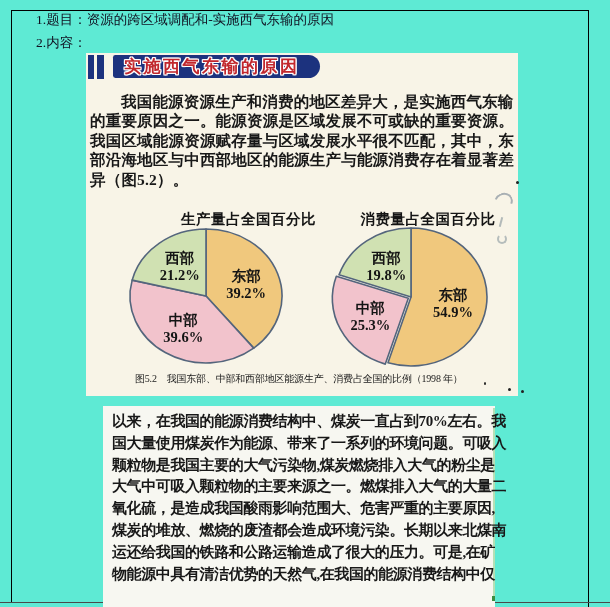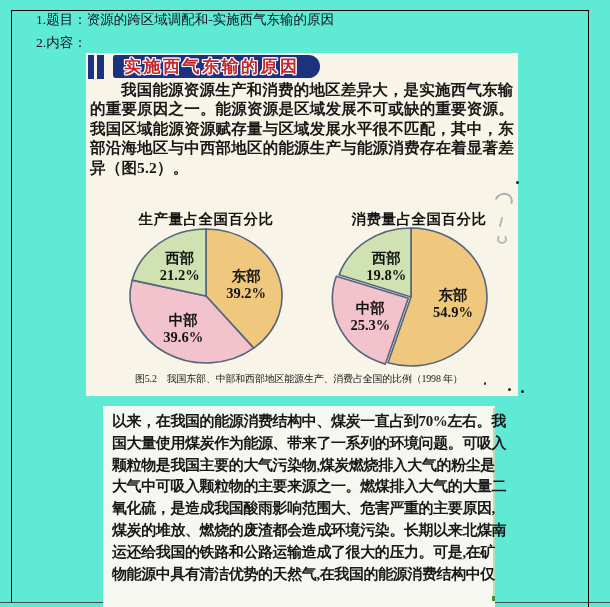--- a/index.html
+++ b/index.html
@@ -27,29 +27,29 @@
   #bars .bar:last-child{width:7px;}
   #banner{
     left:113px;top:55px;height:23px;background:#1c327e;
     border-radius:3px 14px 14px 3px;padding:0 20px 0 11px;
     font-size:17px;font-weight:bold;line-height:23px;letter-spacing:2.5px;
     color:#c1272d;white-space:nowrap;
     text-shadow:-1px 0 #fff,1px 0 #fff,0 -1px #fff,0 1px #fff,
                 -1px -1px #fff,1px 1px #fff,-1px 1px #fff,1px -1px #fff;
     text-align:center;
   }
-  #para1{left:90px;top:80px;width:428px;font-size:15.5px;font-weight:600;
+  #para1{left:90px;top:92px;width:428px;font-size:15.5px;font-weight:600;
          line-height:19.4px;letter-spacing:0.2px;color:#181818;}
   #para1 .tline{white-space:nowrap;}
   #para1 .tline.indent{text-indent:31px;}
 
   .ptitle{top:210px;font-size:14.5px;font-weight:700;letter-spacing:0.5px;
           text-align:center;color:#141414;white-space:nowrap;}
-  #ptitle0{left:96px;width:220px;}
-  #ptitle1{left:309px;width:220px;}
+  #ptitle0{left:96px;width:220px;text-align:right;}
+  #ptitle1{left:318px;width:220px;}
 
   #pies{left:86px;top:195px;}
   .plabel{font:700 14.5px "Liberation Serif","DejaVu Serif",serif;fill:#141414;}
 
   #caption{left:135px;top:372px;width:390px;font-size:10px;font-weight:400;
            letter-spacing:-0.2px;color:#1a1a1a;white-space:nowrap;}
   #caption .figlab{margin-right:10px;}
 
   
   .curl{left:494px;top:193px;width:15px;height:13px;border:2px solid #a9b0b4;

